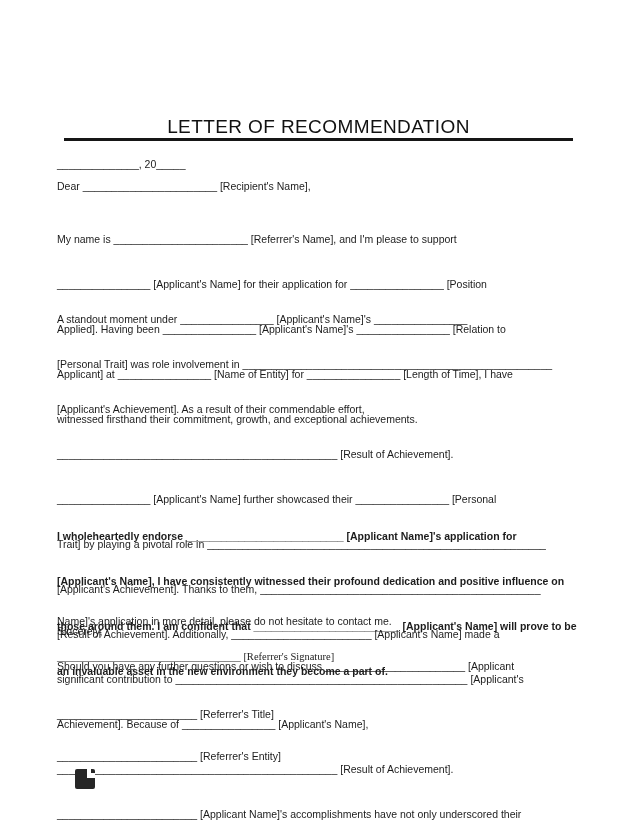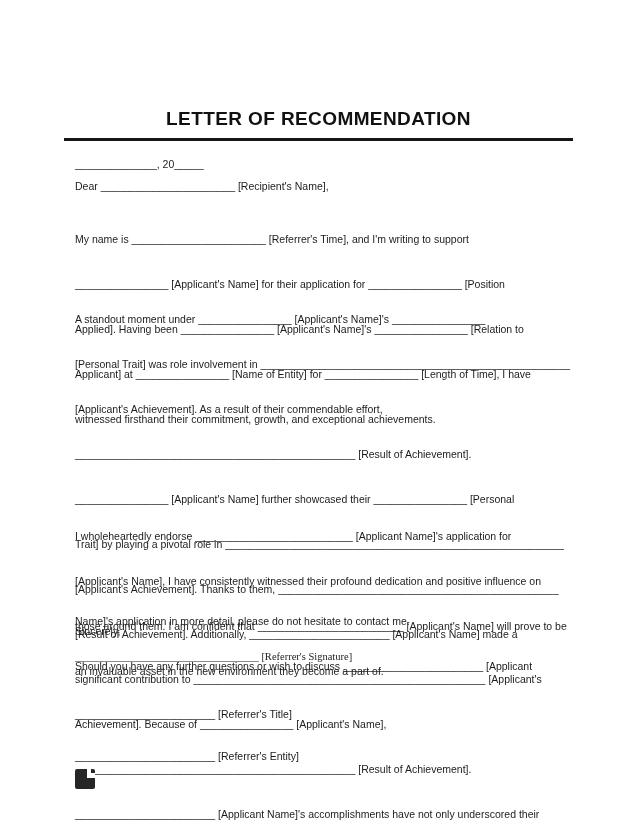--- a/index.html
+++ b/index.html
@@ -16,51 +16,51 @@
     overflow: hidden;
   }
   .page {
     position: absolute;
     inset: 0;
     background: #ffffff;
   }
   .doc-title {
     position: absolute;
     left: 64px;
-    top: 108px;
+    top: 116px;
     width: 509px;
     text-align: center;
     font-size: 19px;
-    font-weight: bold;
+    font-weight: normal;
     letter-spacing: 0.4px;
     color: #111111;
     white-space: pre;
   }
   .title-rule {
     position: absolute;
     left: 64px;
     top: 138px;
     width: 509px;
     height: 2.5px;
     background: #161616;
   }
   .tblock {
     position: absolute;
-    left: 75px;
+    left: 57px;
     font-size: 10.5px;
     line-height: 15px;
     white-space: pre;
     color: #1c1c1c;
   }
   .tline { white-space: pre; }
   .date-line      { top: 157px; }
   .salutation     { top: 179px; }
   .para-1         { top: 202px; }
   .para-2         { top: 282px; }
-  .para-3         { top: 499px; }
+  .para-3         { top: 499px; font-weight: bold; }
   .para-4         { top: 584px; }
   .closing        { top: 624px; }
   .signature-line { top: 649px; font-family: Liberation Serif, serif; }
   .contact-block  { top: 679px; line-height: 14px; }
   .brand-logo {
     position: absolute;
     left: 75px;
     top: 769px;
     width: 20px;
     height: 20px;
@@ -90,21 +90,21 @@
 <div class="page">
 
   <div class="doc-title">LETTER OF RECOMMENDATION</div>
   <div class="title-rule"></div>
 
   <div class="tblock date-line">______________, 20_____</div>
 
   <div class="tblock salutation">Dear _______________________ [Recipient's Name],</div>
 
   <div class="tblock para-1">
-    <div class="tline">My name is _______________________ [Referrer's Time], and I'm writing to support</div>
+    <div class="tline">My name is _______________________ [Referrer's Name], and I'm please to support</div>
     <div class="tline">________________ [Applicant's Name] for their application for ________________ [Position</div>
     <div class="tline">Applied]. Having been ________________ [Applicant's Name]'s ________________ [Relation to</div>
     <div class="tline">Applicant] at ________________ [Name of Entity] for ________________ [Length of Time], I have</div>
     <div class="tline">witnessed firsthand their commitment, growth, and exceptional achievements.</div>
   </div>
 
   <div class="tblock para-2">
     <div class="tline">A standout moment under ________________ [Applicant's Name]'s ________________</div>
     <div class="tline">[Personal Trait] was role involvement in _____________________________________________________</div>
     <div class="tline">[Applicant's Achievement]. As a result of their commendable effort,</div>

